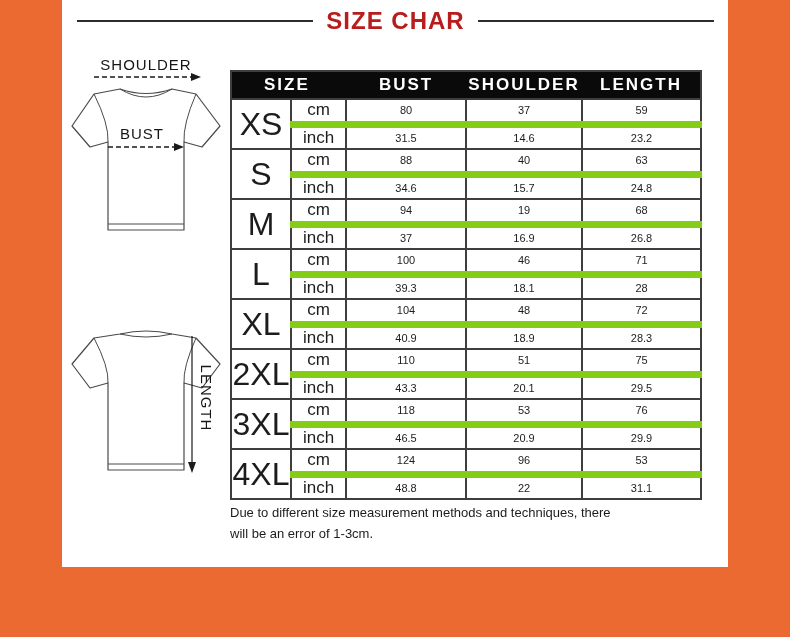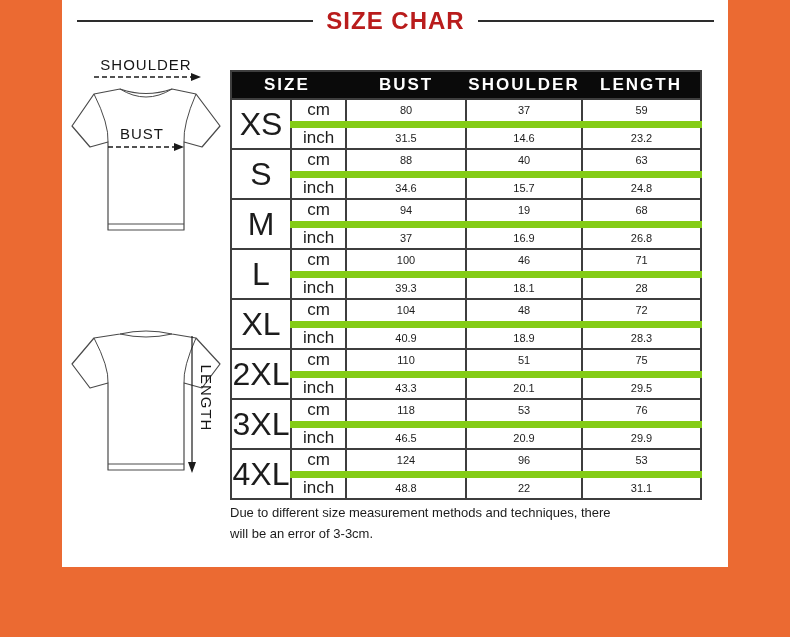--- a/index.html
+++ b/index.html
@@ -231,16 +231,16 @@
           <td class="unit-cell">inch</td>
           <td class="val-cell">48.8</td>
           <td class="val-cell">22</td>
           <td class="val-cell">31.1</td>
         </tr>
       </tbody>
   </table>
 
   <div class="note">
     <div>Due to different size measurement methods and techniques, there</div>
-    <div>will be an error of 3-3cm.</div>
+    <div>will be an error of 1-3cm.</div>
   </div>
 
 </div>
 
 </body></html>

